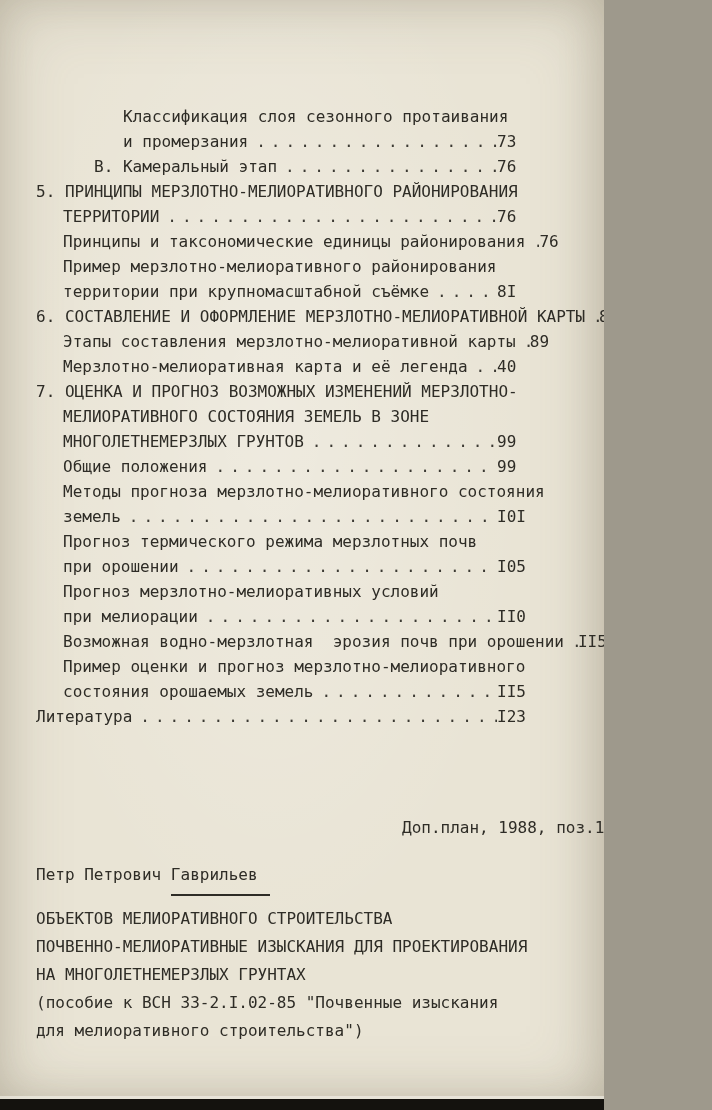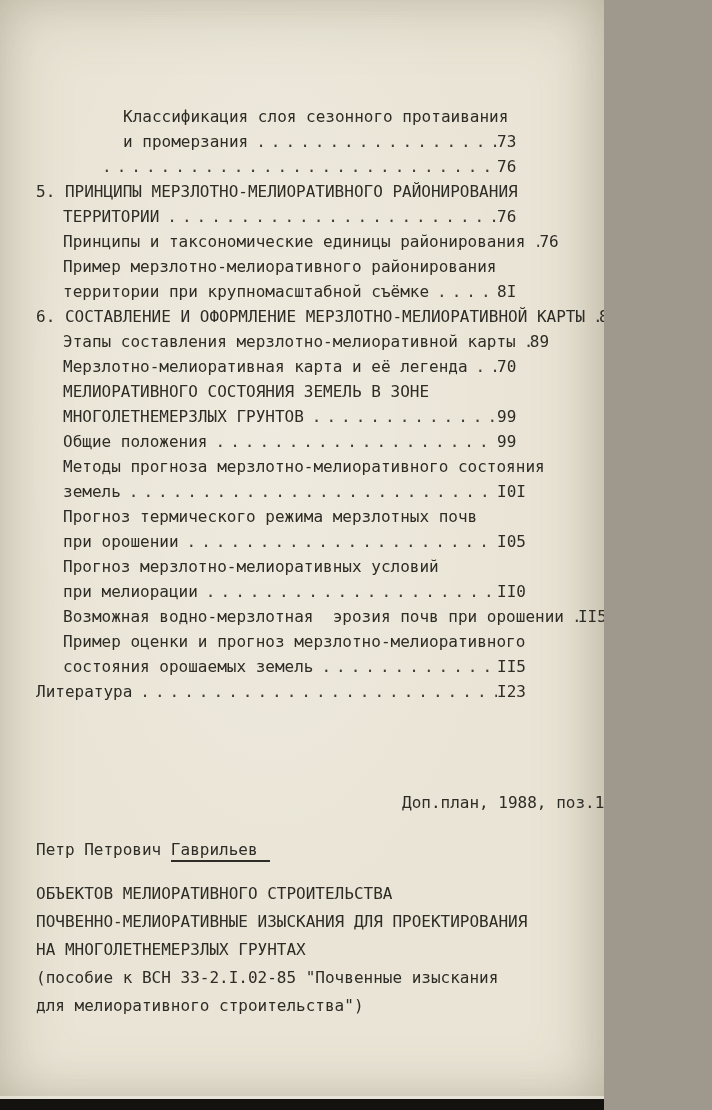--- a/index.html
+++ b/index.html
@@ -53,21 +53,21 @@
     margin: 86px 0 16px 402px;
     white-space: nowrap;
   }
   .author-line {
     margin: 22px 0 0 36px;
     white-space: pre;
   }
   .author-surname {
     border-bottom: 2px solid var(--ink, #2e2c26);
     padding-right: 12px;
-    padding-bottom: 1px;
+    padding-bottom: 10px;
     text-align: right;
   }
   .book-title {
     margin: 18px 0 0 36px;
     line-height: 28px;
     white-space: pre;
   }
   .bottom-bar {
     position: absolute;
     left: 0;
@@ -92,20 +92,21 @@
   <div class="toc">
       <div class="toc-row indent-3">
         <span class="toc-text">Классификация слоя сезонного протаивания</span>
       </div>
       <div class="toc-row indent-3">
         <span class="toc-text">и промерзания</span>
         <span class="toc-dots">............................................................</span>
         <span class="toc-page">73</span>
       </div>
       <div class="toc-row indent-2">
+        <span class="toc-text">В. Камеральный этап</span>
         <span class="toc-dots">............................................................</span>
         <span class="toc-page">76</span>
       </div>
       <div class="toc-row indent-0">
         <span class="toc-text">5. ПРИНЦИПЫ МЕРЗЛОТНО-МЕЛИОРАТИВНОГО РАЙОНИРОВАНИЯ</span>
       </div>
       <div class="toc-row indent-1">
         <span class="toc-text">ТЕРРИТОРИИ</span>
         <span class="toc-dots">............................................................</span>
         <span class="toc-page">76</span>
@@ -129,21 +130,24 @@
         <span class="toc-page">89</span>
       </div>
       <div class="toc-row indent-1">
         <span class="toc-text">Этапы составления мерзлотно-мелиоративной карты</span>
         <span class="toc-dots">............................................................</span>
         <span class="toc-page">89</span>
       </div>
       <div class="toc-row indent-1">
         <span class="toc-text">Мерзлотно-мелиоративная карта и её легенда</span>
         <span class="toc-dots">............................................................</span>
-        <span class="toc-page">70</span>
+        <span class="toc-page">40</span>
+      </div>
+      <div class="toc-row indent-0">
+        <span class="toc-text">7. ОЦЕНКА И ПРОГНОЗ ВОЗМОЖНЫХ ИЗМЕНЕНИЙ МЕРЗЛОТНО-</span>
       </div>
       <div class="toc-row indent-1">
         <span class="toc-text">МЕЛИОРАТИВНОГО СОСТОЯНИЯ ЗЕМЕЛЬ В ЗОНЕ</span>
       </div>
       <div class="toc-row indent-1">
         <span class="toc-text">МНОГОЛЕТНЕМЕРЗЛЫХ ГРУНТОВ</span>
         <span class="toc-dots">............................................................</span>
         <span class="toc-page">99</span>
       </div>
       <div class="toc-row indent-1">

